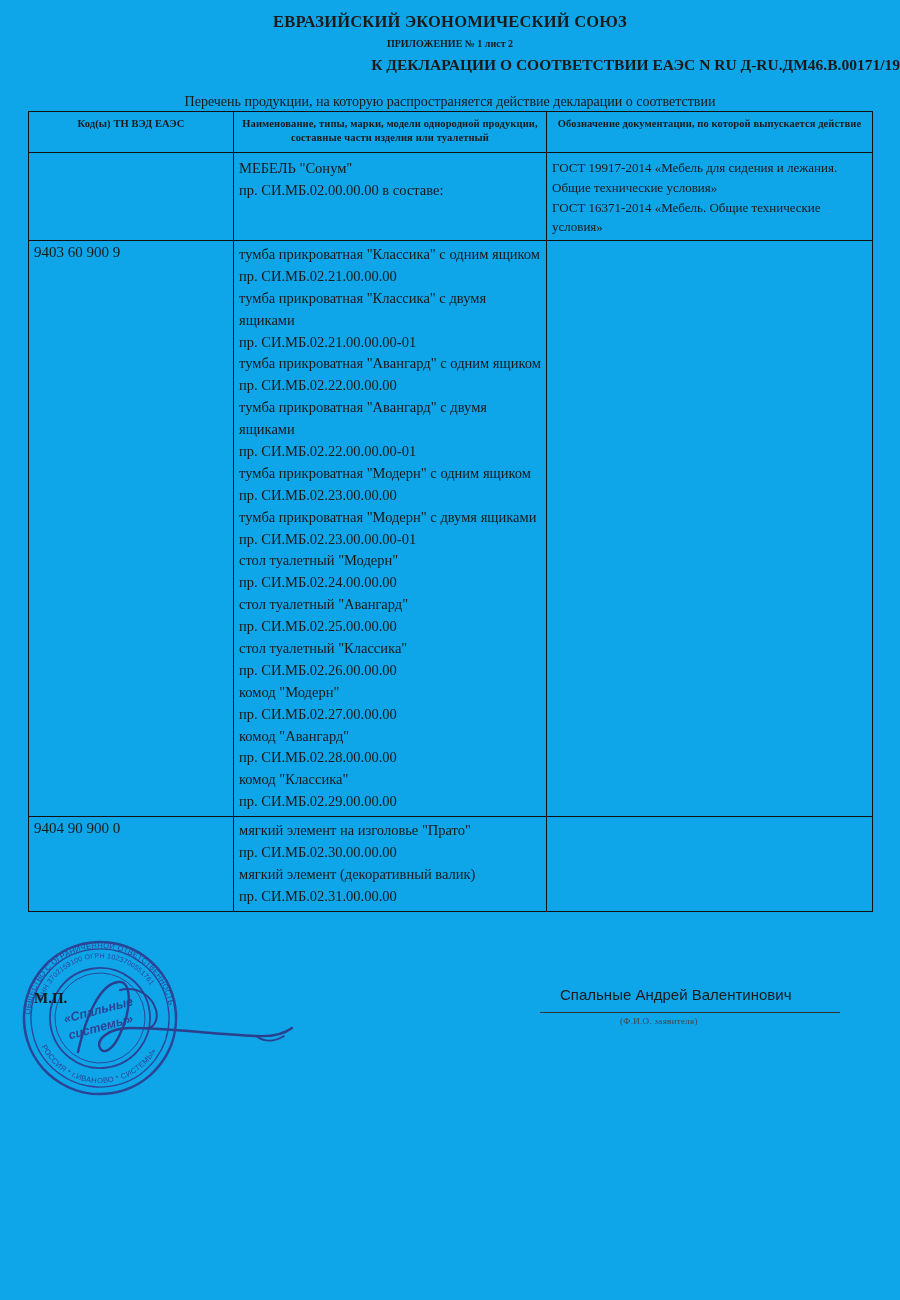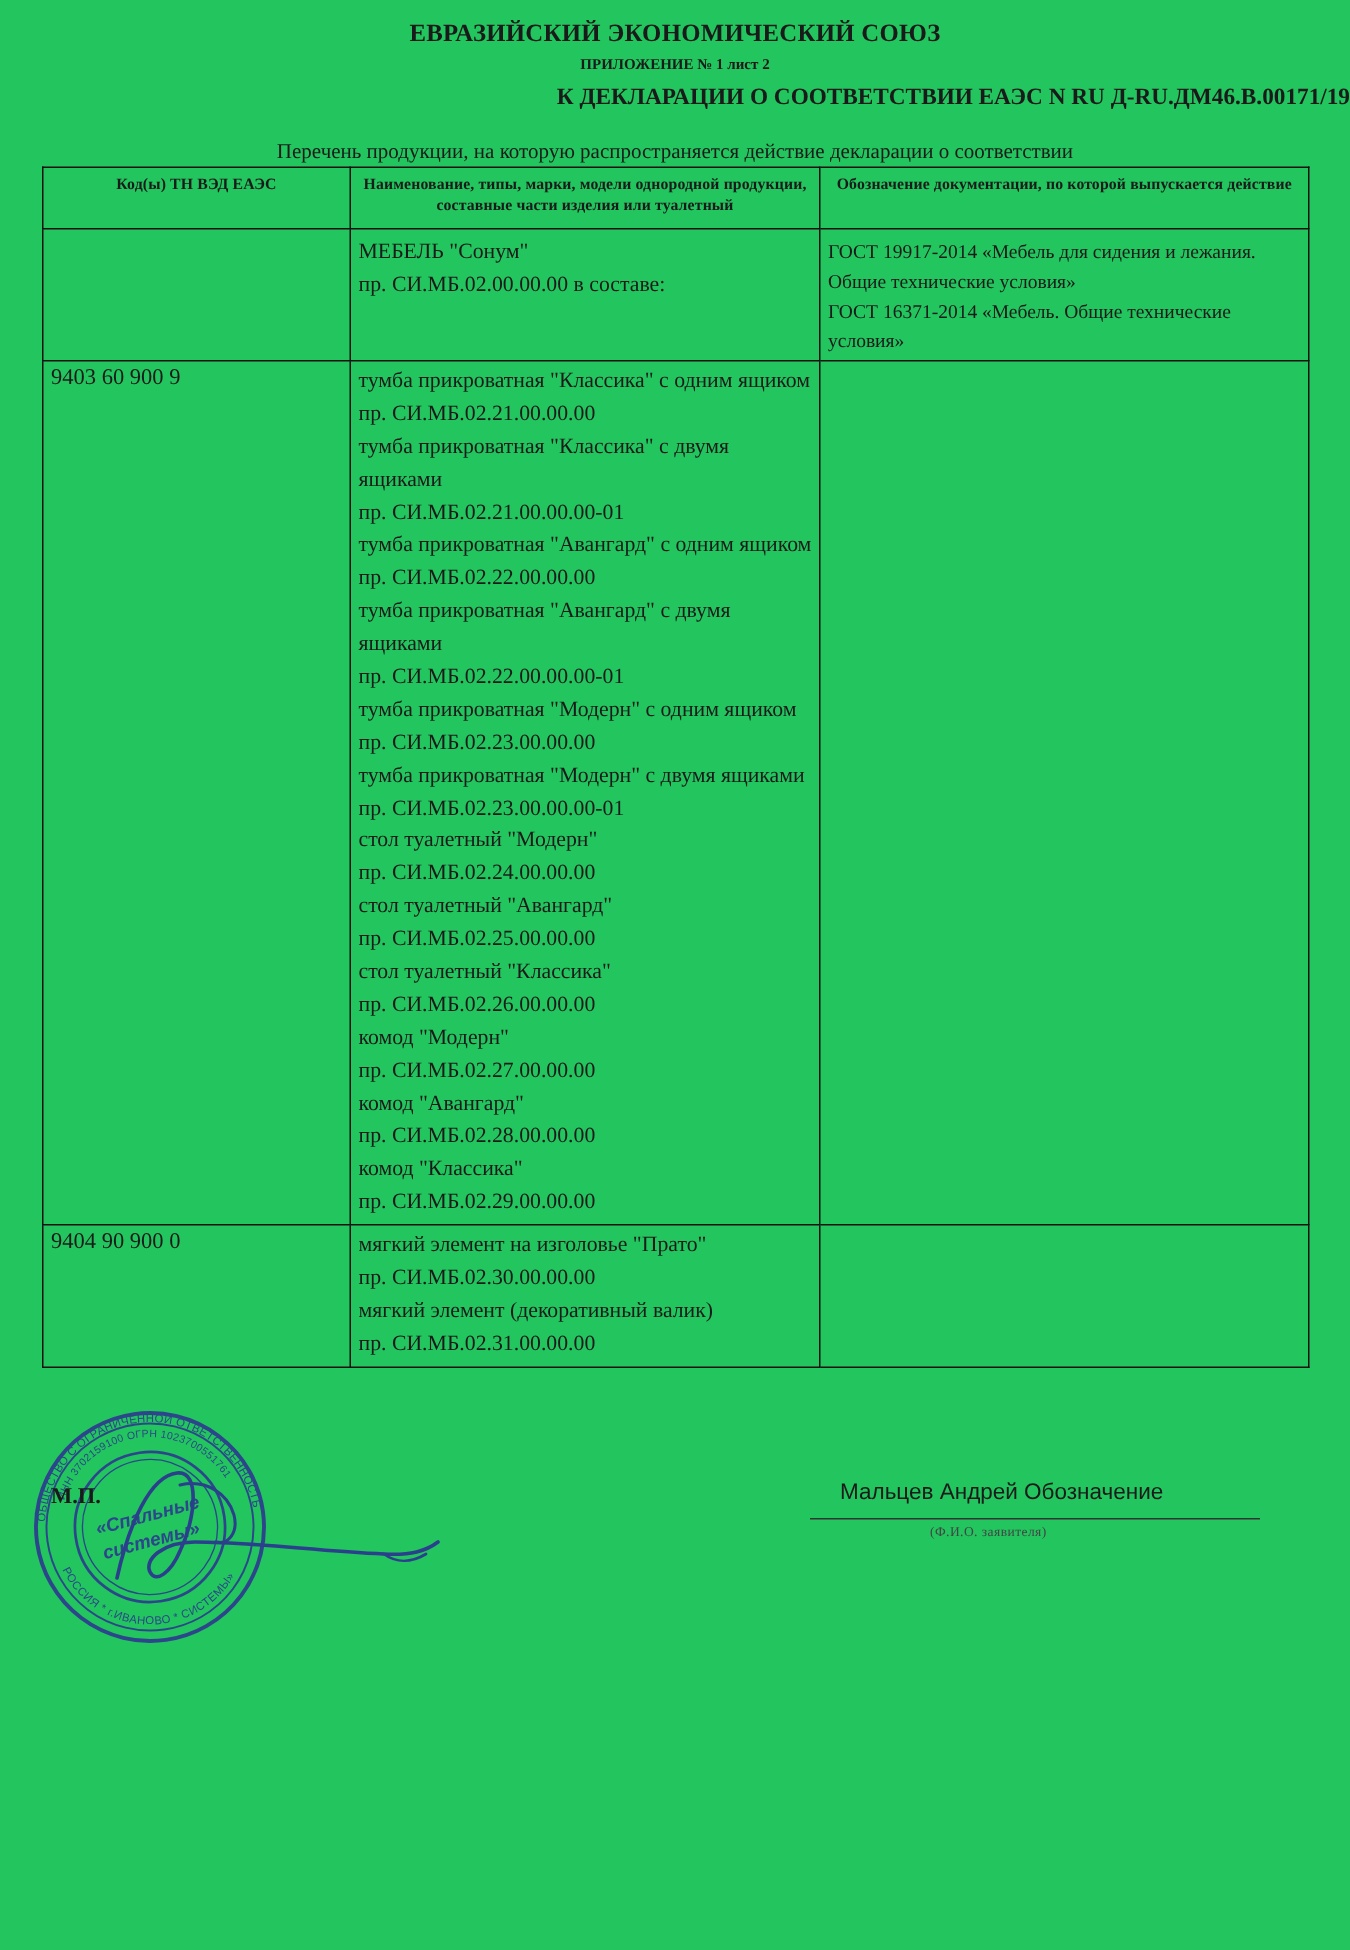--- a/index.html
+++ b/index.html
@@ -13,21 +13,21 @@
     position: relative;
     font-family: "Liberation Serif", serif;
     color: #1a1a1a;
     overflow: hidden;
   }
   .page {
     position: absolute;
     left: 0; top: 0;
     width: 900px;
     height: 1300px;
-    background: #22c55e;
+    background: #0ea5e9;
   }
   .header {
     text-align: center;
     padding-top: 10px;
   }
   .header .line1 {
     font-size: 16.5px;
     font-weight: bold;
     letter-spacing: 0.2px;
     line-height: 1.5;
@@ -264,18 +264,18 @@
       </g>
     </svg>
 
     <svg class="signature" viewBox="0 0 260 120">
       <path d="M18,96 C26,60 40,28 58,26 C74,24 70,58 60,78 C54,92 44,100 40,92 C36,84 48,72 70,72 C110,72 150,78 196,80 C214,81 224,78 232,72" fill="none" stroke="#2b3f8c" stroke-width="2.4" stroke-linecap="round"></path>
       <path d="M60,34 C78,30 92,40 96,54 C99,66 92,74 84,72" fill="none" stroke="#2b3f8c" stroke-width="2" stroke-linecap="round"></path>
       <path d="M196,80 C204,86 214,86 224,80" fill="none" stroke="#2b3f8c" stroke-width="1.8" stroke-linecap="round"></path>
     </svg>
 
     <div class="mp">М.П.</div>
-    <div class="sign-name">Мальцев Андрей Обозначение</div>
+    <div class="sign-name">Спальные Андрей Валентинович</div>
     <div class="sign-line"></div>
     <div class="sign-caption">(Ф.И.О. заявителя)</div>
   </div>
 
 </div>
 
 </body></html>

